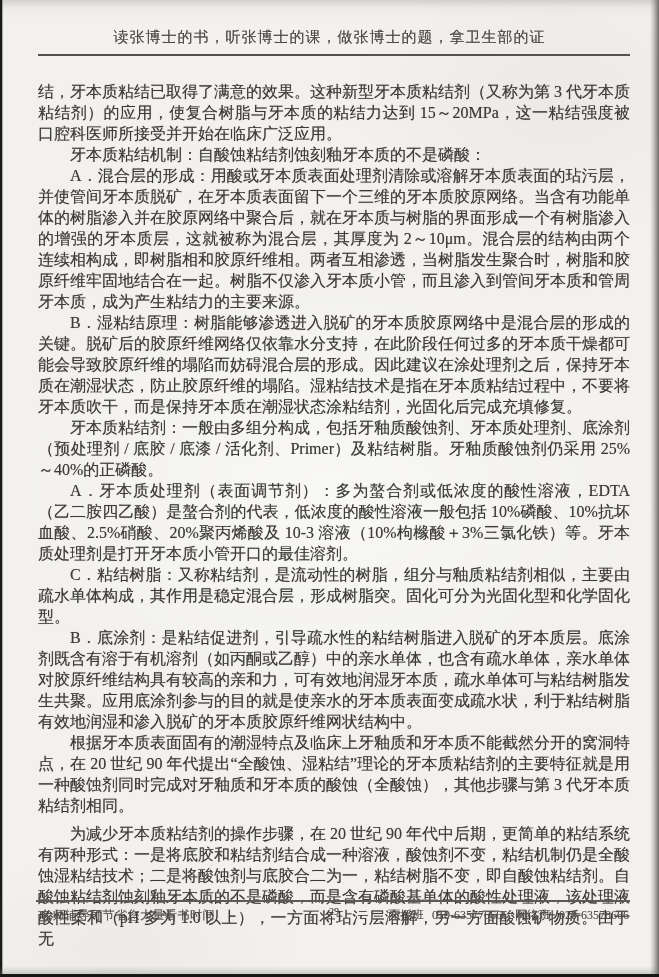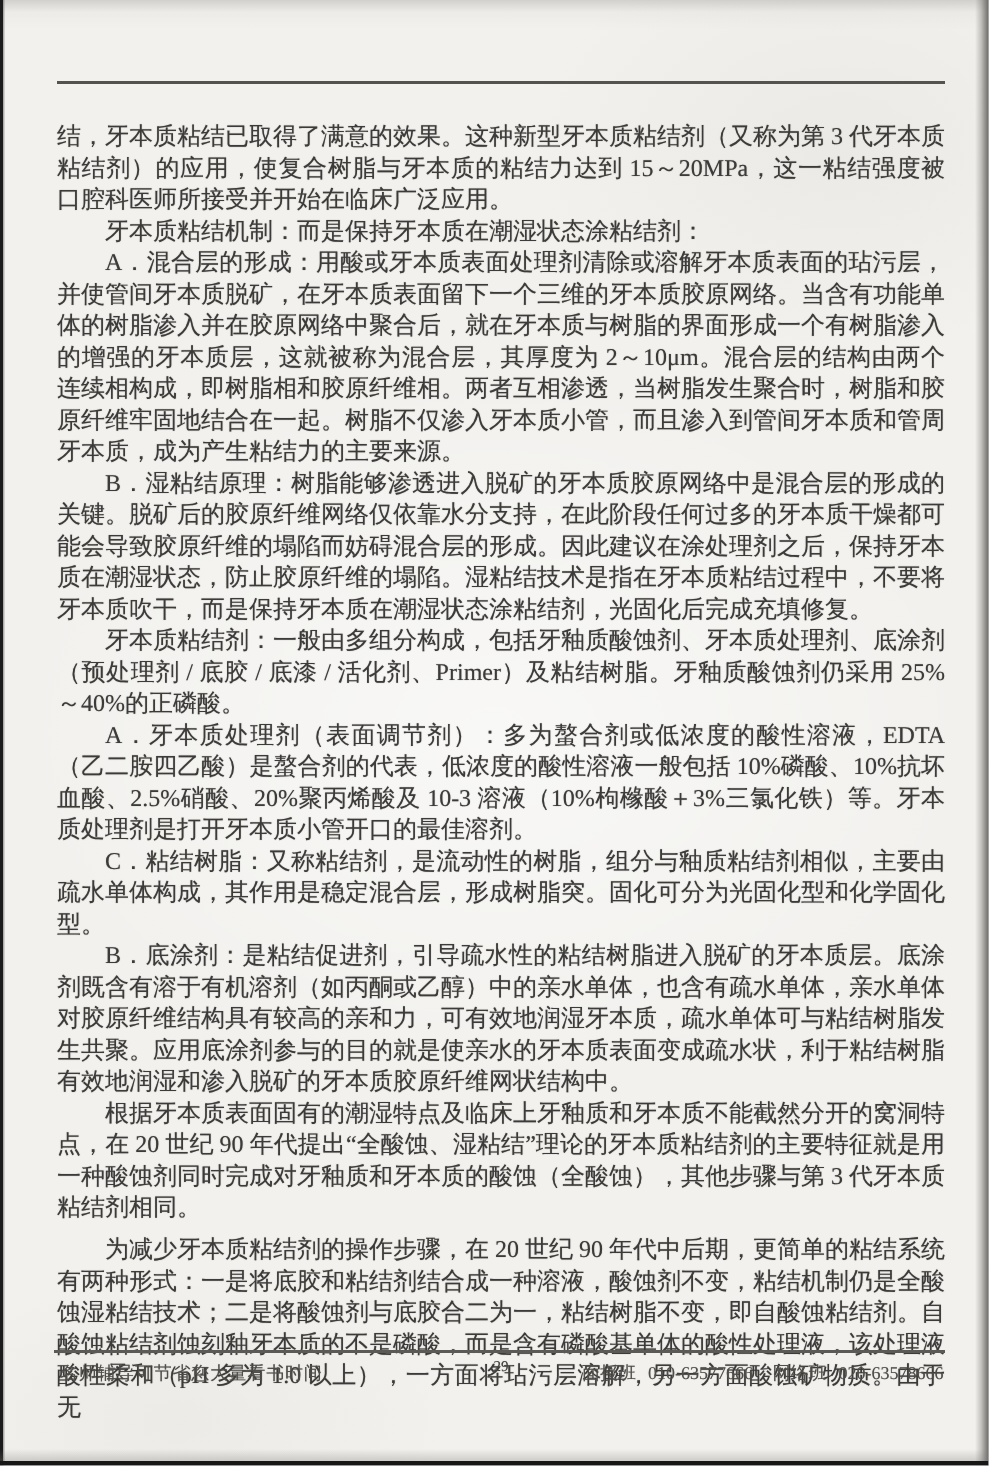--- a/index.html
+++ b/index.html
@@ -102,25 +102,26 @@
 <body>
 
 <div class="page">
 
   <div class="edge edge-left"></div>
   <div class="edge edge-left2"></div>
   <div class="edge edge-right"></div>
   <div class="edge edge-bottom2"></div>
   <div class="edge edge-bottom"></div>
 
+  <div class="header-slogan">读张博士的书，听张博士的课，做张博士的题，拿卫生部的证</div>
   <div class="header-rule"></div>
 
   <div class="content">
     <p class="para">结，牙本质粘结已取得了满意的效果。这种新型牙本质粘结剂（又称为第 3 代牙本质粘结剂）的应用，使复合树脂与牙本质的粘结力达到 15～20MPa，这一粘结强度被口腔科医师所接受并开始在临床广泛应用。</p>
-    <p class="para indent">牙本质粘结机制：而是保持牙本质在潮湿状态涂粘结剂：</p>
+    <p class="para indent">牙本质粘结机制：自酸蚀粘结剂蚀刻釉牙本质的不是磷酸：</p>
     <p class="para indent">A．混合层的形成：用酸或牙本质表面处理剂清除或溶解牙本质表面的玷污层，并使管间牙本质脱矿，在牙本质表面留下一个三维的牙本质胶原网络。当含有功能单体的树脂渗入并在胶原网络中聚合后，就在牙本质与树脂的界面形成一个有树脂渗入的增强的牙本质层，这就被称为混合层，其厚度为 2～10μm。混合层的结构由两个连续相构成，即树脂相和胶原纤维相。两者互相渗透，当树脂发生聚合时，树脂和胶原纤维牢固地结合在一起。树脂不仅渗入牙本质小管，而且渗入到管间牙本质和管周牙本质，成为产生粘结力的主要来源。</p>
     <p class="para indent">B．湿粘结原理：树脂能够渗透进入脱矿的牙本质胶原网络中是混合层的形成的关键。脱矿后的胶原纤维网络仅依靠水分支持，在此阶段任何过多的牙本质干燥都可能会导致胶原纤维的塌陷而妨碍混合层的形成。因此建议在涂处理剂之后，保持牙本质在潮湿状态，防止胶原纤维的塌陷。湿粘结技术是指在牙本质粘结过程中，不要将牙本质吹干，而是保持牙本质在潮湿状态涂粘结剂，光固化后完成充填修复。</p>
     <p class="para indent">牙本质粘结剂：一般由多组分构成，包括牙釉质酸蚀剂、牙本质处理剂、底涂剂（预处理剂 / 底胶 / 底漆 / 活化剂、Primer）及粘结树脂。牙釉质酸蚀剂仍采用 25%～40%的正磷酸。</p>
     <p class="para indent">A．牙本质处理剂（表面调节剂）：多为螯合剂或低浓度的酸性溶液，EDTA（乙二胺四乙酸）是螯合剂的代表，低浓度的酸性溶液一般包括 10%磷酸、10%抗坏血酸、2.5%硝酸、20%聚丙烯酸及 10-3 溶液（10%枸橼酸＋3%三氯化铁）等。牙本质处理剂是打开牙本质小管开口的最佳溶剂。</p>
     <p class="para indent">C．粘结树脂：又称粘结剂，是流动性的树脂，组分与釉质粘结剂相似，主要由疏水单体构成，其作用是稳定混合层，形成树脂突。固化可分为光固化型和化学固化型。</p>
     <p class="para indent">B．底涂剂：是粘结促进剂，引导疏水性的粘结树脂进入脱矿的牙本质层。底涂剂既含有溶于有机溶剂（如丙酮或乙醇）中的亲水单体，也含有疏水单体，亲水单体对胶原纤维结构具有较高的亲和力，可有效地润湿牙本质，疏水单体可与粘结树脂发生共聚。应用底涂剂参与的目的就是使亲水的牙本质表面变成疏水状，利于粘结树脂有效地润湿和渗入脱矿的牙本质胶原纤维网状结构中。</p>
     <p class="para indent">根据牙本质表面固有的潮湿特点及临床上牙釉质和牙本质不能截然分开的窝洞特点，在 20 世纪 90 年代提出“全酸蚀、湿粘结”理论的牙本质粘结剂的主要特征就是用一种酸蚀剂同时完成对牙釉质和牙本质的酸蚀（全酸蚀），其他步骤与第 3 代牙本质粘结剂相同。</p>
     <p class="para indent gap-before">为减少牙本质粘结剂的操作步骤，在 20 世纪 90 年代中后期，更简单的粘结系统有两种形式：一是将底胶和粘结剂结合成一种溶液，酸蚀剂不变，粘结机制仍是全酸蚀湿粘结技术；二是将酸蚀剂与底胶合二为一，粘结树脂不变，即自酸蚀粘结剂。自酸蚀粘结剂蚀刻釉牙本质的不是磷酸，而是含有磷酸基单体的酸性处理液，该处理液酸性柔和（pH 多为 1.0 以上），一方面将玷污层溶解，另一方面酸蚀矿物质。由于无</p>
   </div>
 

